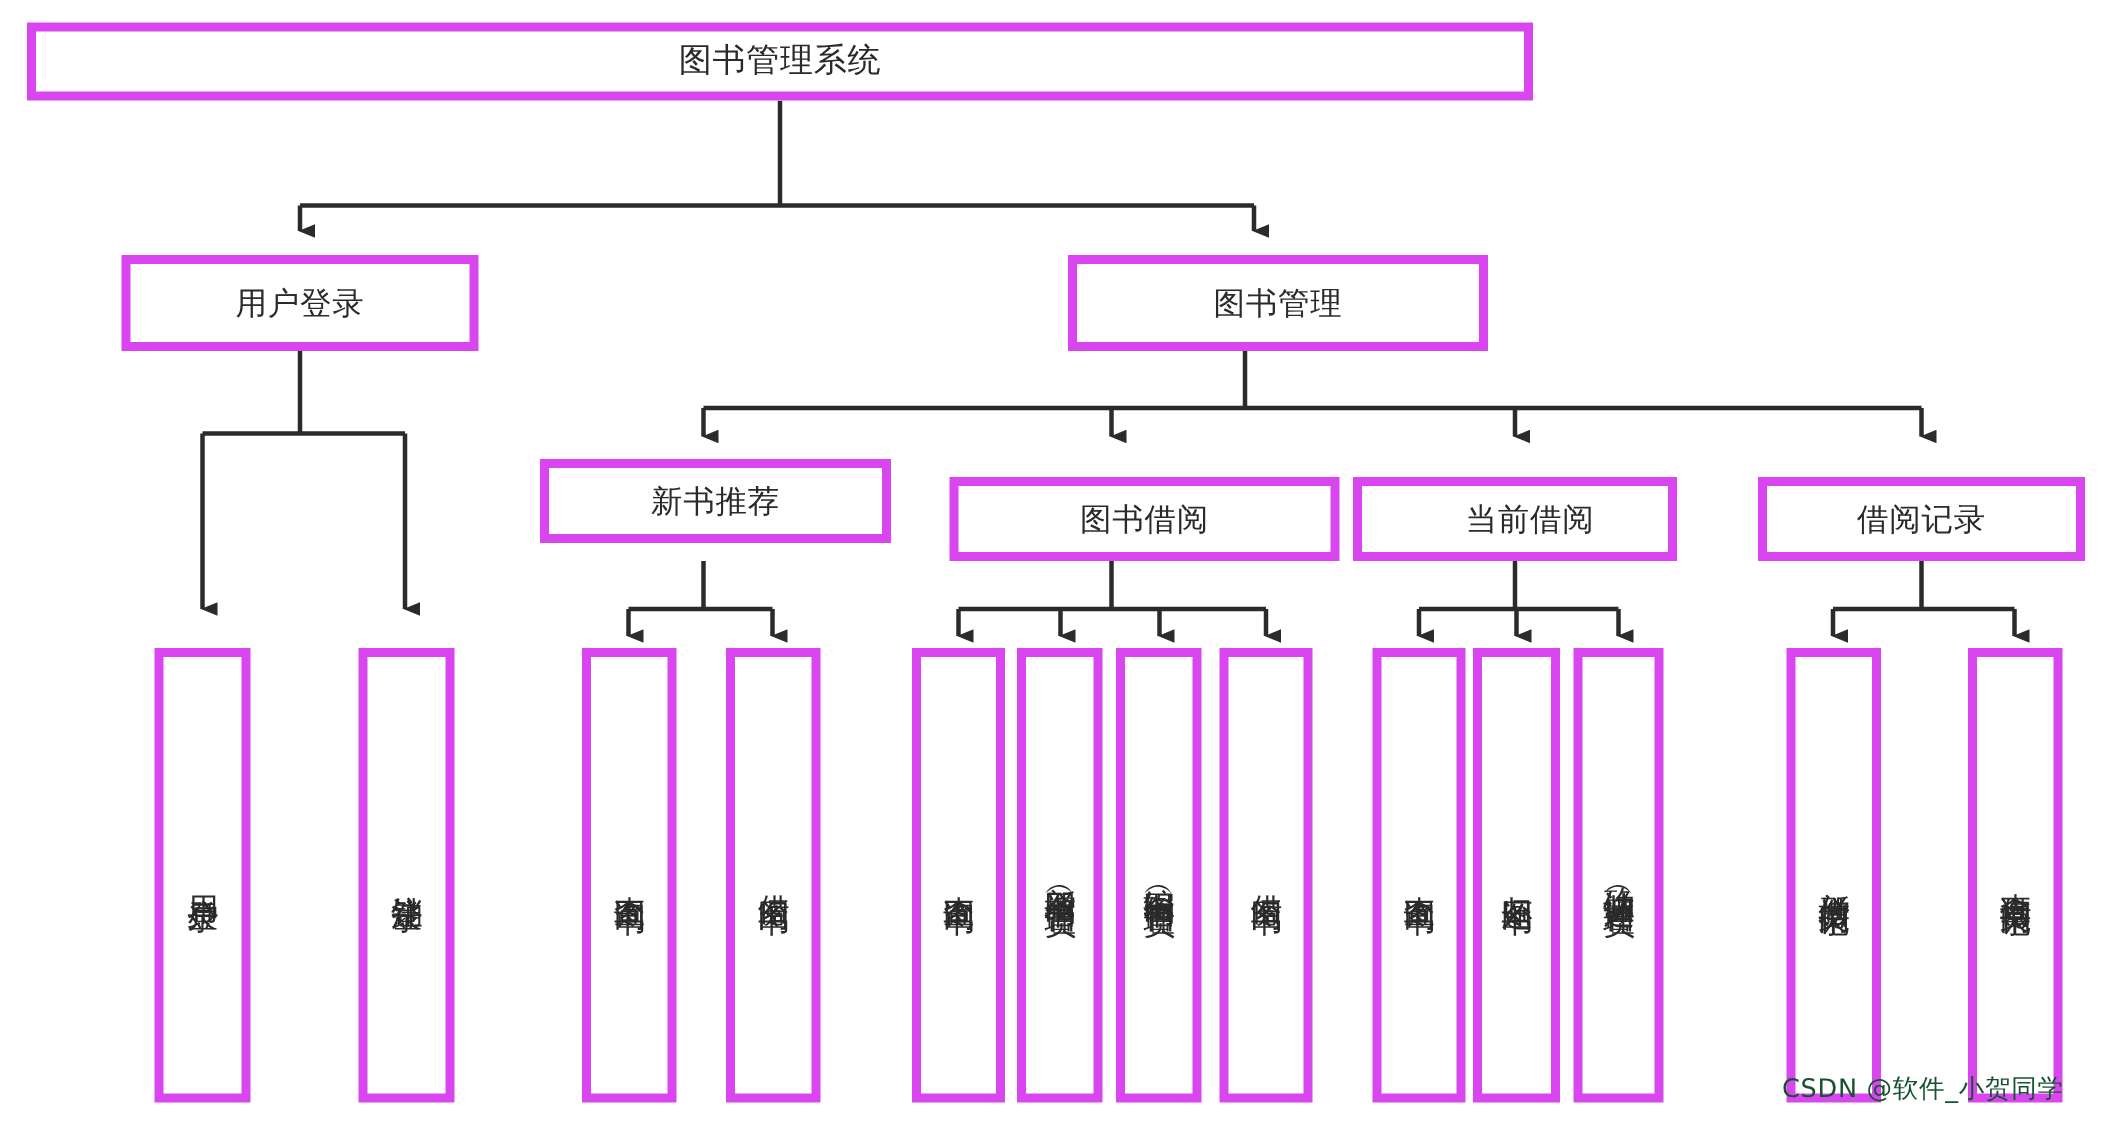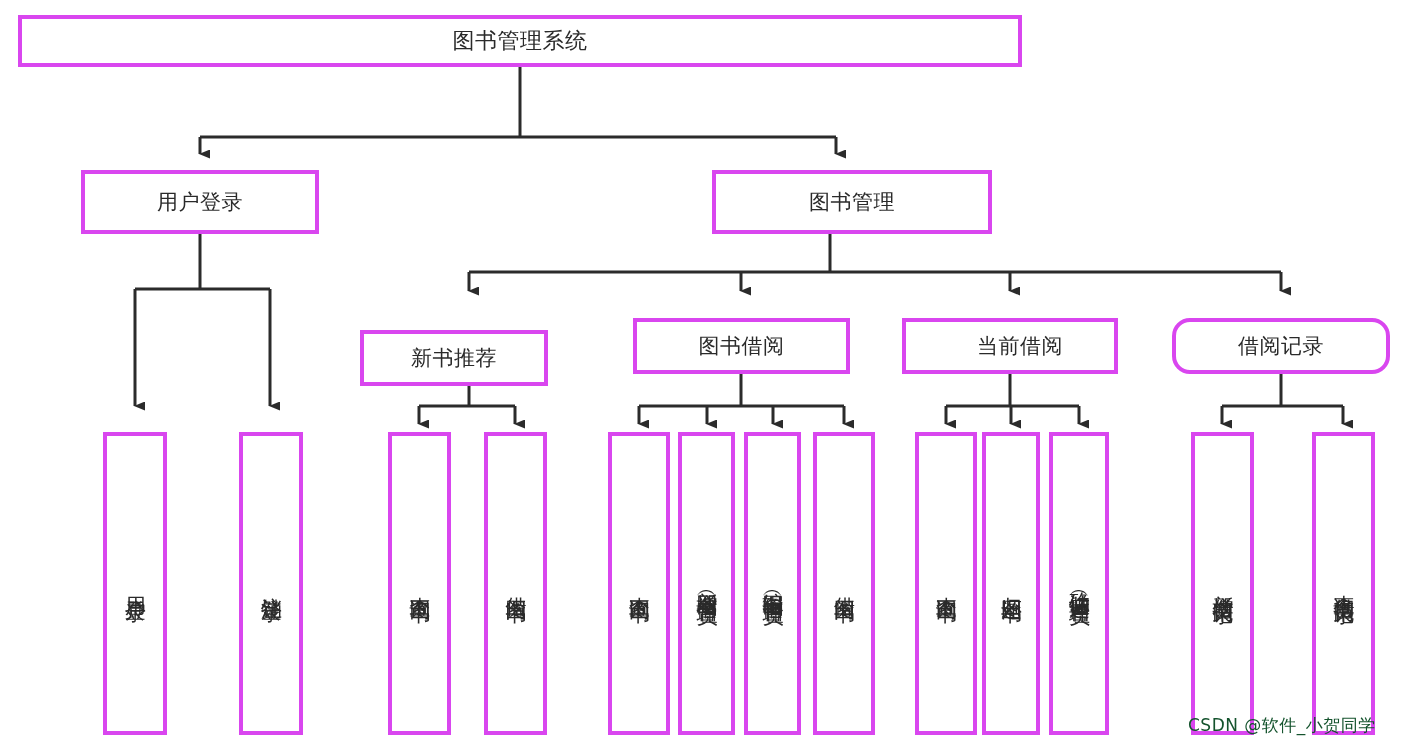--- a/index.html
+++ b/index.html
@@ -22,21 +22,21 @@
     position: absolute;
     left: 0;
     top: 0;
     width: 1405px;
     height: 747px;
     pointer-events: none;
   }
   .node {
     position: absolute;
     box-sizing: border-box;
-    border: 4px solid #d946ef;
+    border: 6px solid #d946ef;
     background: #ffffff;
     display: flex;
     align-items: center;
     justify-content: center;
     color: #2a2a2a;
   }
   .node .label {
     display: block;
     text-align: center;
     line-height: 1.05;
@@ -133,30 +133,30 @@
     <span class="label">图书管理系统</span>
   </div>
 
   <div class="node h" style="left:81px; top:170px; width:238px; height:64px;">
     <span class="label">用户登录</span>
   </div>
   <div class="node h" style="left:712px; top:170px; width:280px; height:64px;">
     <span class="label">图书管理</span>
   </div>
 
-  <div class="node h" style="left:360px; top:330px; width:188px; height:56px;">
+  <div class="node h" style="left:360px; top:306px; width:234px; height:56px;">
     <span class="label">新书推荐</span>
   </div>
-  <div class="node h" style="left:633px; top:318px; width:217px; height:56px;">
+  <div class="node h" style="left:633px; top:318px; width:260px; height:56px;">
     <span class="label">图书借阅</span>
   </div>
   <div class="node h" style="left:902px; top:318px; width:216px; height:56px;padding-left:20px;">
     <span class="label">当前借阅</span>
   </div>
-  <div class="node h" style="left:1172px; top:318px; width:218px; height:56px;border-radius:18px;">
+  <div class="node h" style="left:1172px; top:318px; width:218px; height:56px;">
     <span class="label">借阅记录</span>
   </div>
 
   <div class="node v" style="left:103px; top:432px; width:64px; height:303px;">
     <span class="label">用户登录</span>
   </div>
   <div class="node v" style="left:239px; top:432px; width:64px; height:303px;">
     <span class="label">注销登录</span>
   </div>
 

